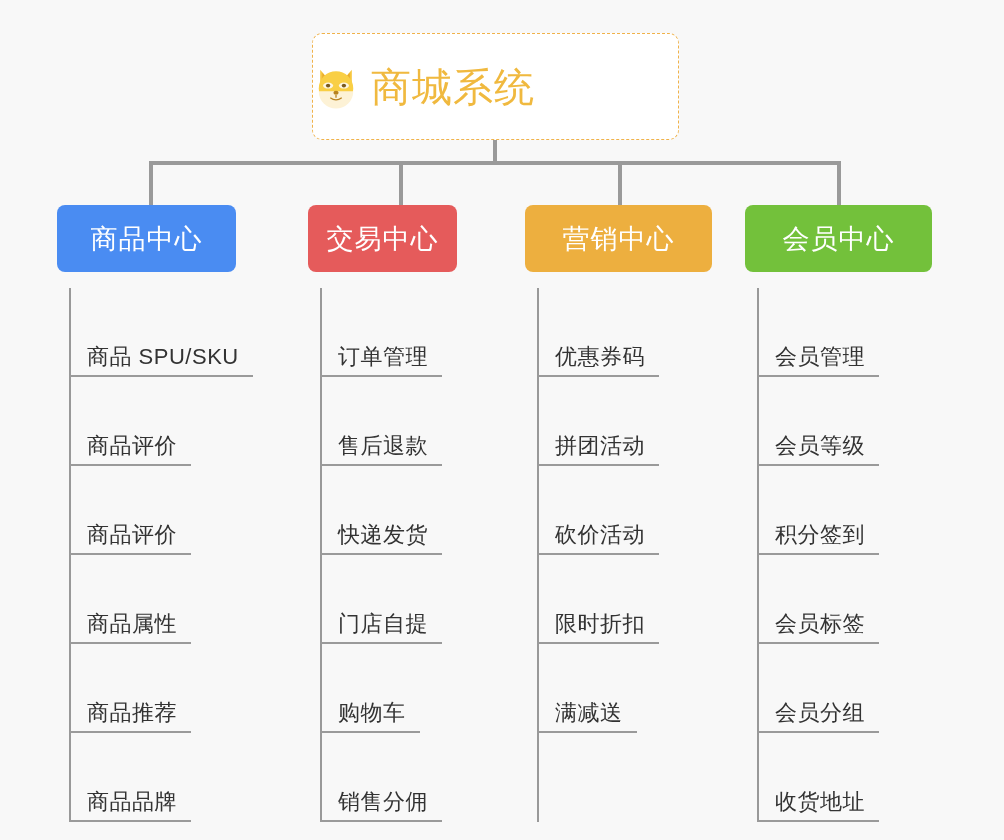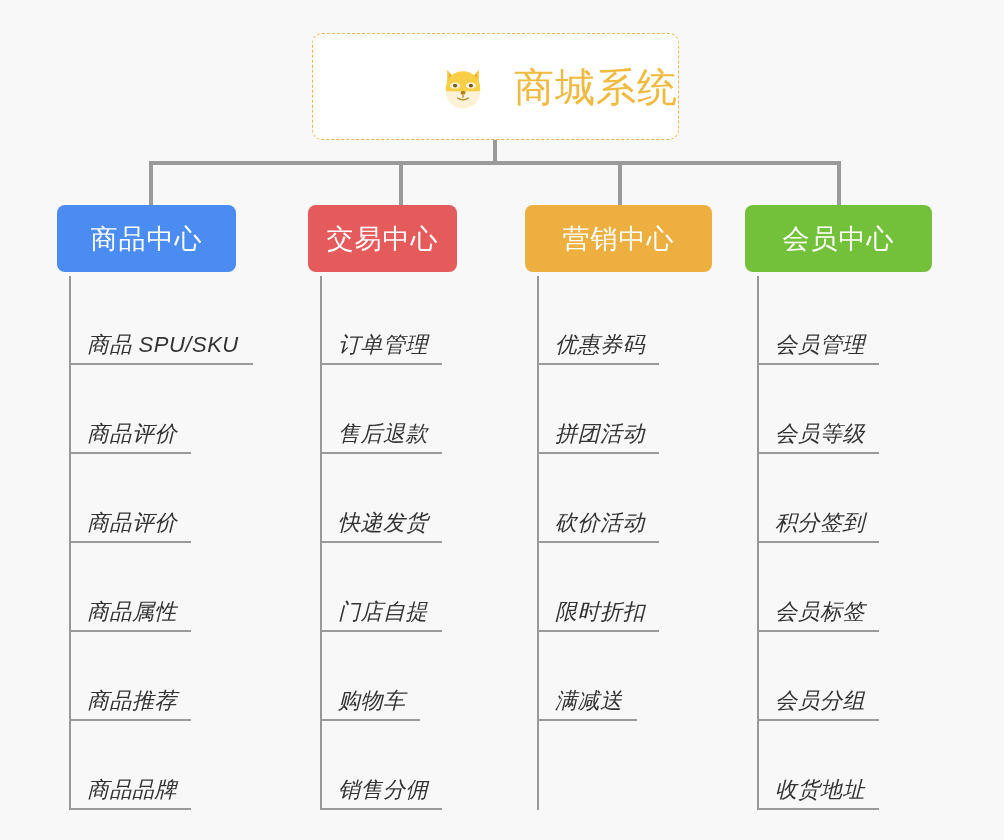--- a/index.html
+++ b/index.html
@@ -25,22 +25,22 @@
     left: 312px;
     top: 33px;
     width: 367px;
     height: 107px;
     box-sizing: border-box;
     background: #ffffff;
     border: 1.5px dashed #f0b24a;
     border-radius: 10px;
     display: flex;
     align-items: center;
-    justify-content: flex-end;
-    gap: 28px;
+    justify-content: flex-start;
+    gap: 12px;
   }
   #root-title {
     font-size: 40px;
     color: #f0b93f;
     letter-spacing: 1px;
     line-height: 1;
     white-space: nowrap;
   }
   .dog-icon {
     width: 46px;
@@ -72,23 +72,22 @@
     display: flex;
     align-items: center;
     justify-content: center;
     color: #ffffff;
     font-size: 27px;
     letter-spacing: 1px;
     white-space: nowrap;
   }
   .branch-body {
     position: relative;
-    margin-top: 4px;
+    margin-top: 16px;
     padding-top: 0;
-    font-style: italic;
   }
   
   .trunk {
     position: absolute;
     left: 12px;
     top: 0;
     width: 2px;
     background: #999999;
   }
   .leaf {

